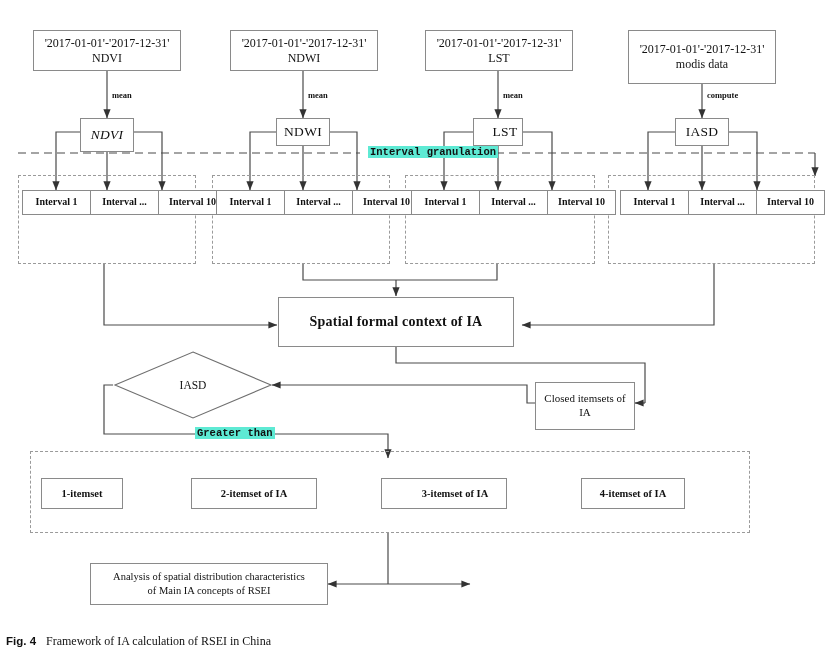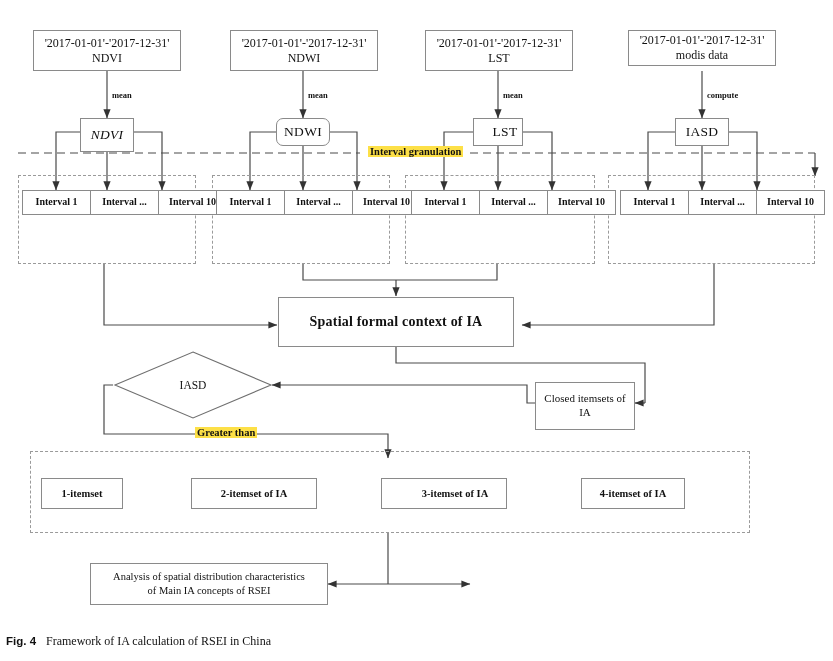--- a/index.html
+++ b/index.html
@@ -55,27 +55,27 @@
     font-size:8.5px;
     font-weight:bold;
     color:#111;
     white-space:nowrap;
     z-index:4;
     background:#ffffff;
     padding:0 1px;
   }
   .edge-lbl{
     position:absolute;
-    font-family:Liberation Serif, serif;
+    font-family:Liberation Mono, monospace;
     font-size:10.5px;
     font-weight:bold;
     color:#111;
     white-space:nowrap;
     z-index:4;
-    background:#fde047;
+    background:#5eead4;
     padding:0 2px;
   }
   .dashed-group{
     position:absolute;
     box-sizing:border-box;
     border:1.4px dashed #9a9a9a;
     z-index:1;
     background:transparent;
   }
   .diamond{
@@ -168,33 +168,33 @@
 
   <div class="node src-box" style="left:33px;top:30px;width:148px;height:41px;">
     <span>'2017-01-01'-'2017-12-31' NDVI</span>
   </div>
   <div class="node src-box" style="left:230px;top:30px;width:148px;height:41px;">
     <span>'2017-01-01'-'2017-12-31' NDWI</span>
   </div>
   <div class="node src-box" style="left:425px;top:30px;width:148px;height:41px;">
     <span>'2017-01-01'-'2017-12-31' LST</span>
   </div>
-  <div class="node src-box" style="left:628px;top:30px;width:148px;height:36px;">
+  <div class="node src-box" style="left:628px;top:30px;width:148px;height:54px;">
     <span>'2017-01-01'-'2017-12-31' modis data</span>
   </div>
 
   <div class="small-lbl" style="left:111px;top:90px;">mean</div>
   <div class="small-lbl" style="left:307px;top:90px;">mean</div>
   <div class="small-lbl" style="left:502px;top:90px;">mean</div>
   <div class="small-lbl" style="left:706px;top:90px;">compute</div>
 
   <div class="node var-box" style="left:80px;top:118px;width:54px;height:34px;font-style:italic;">
     <span>NDVI</span>
   </div>
-  <div class="node var-box" style="left:276px;top:118px;width:54px;height:28px;border-radius:7px;">
+  <div class="node var-box" style="left:276px;top:118px;width:54px;height:28px;">
     <span>NDWI</span>
   </div>
   <div class="node var-box" style="left:473px;top:118px;width:50px;height:28px;padding-left:17px;">
     <span>LST</span>
   </div>
   <div class="node var-box" style="left:675px;top:118px;width:54px;height:28px;">
     <span>IASD</span>
   </div>
 
   <div class="edge-lbl" style="left:368px;top:146px;">Interval granulation</div>

